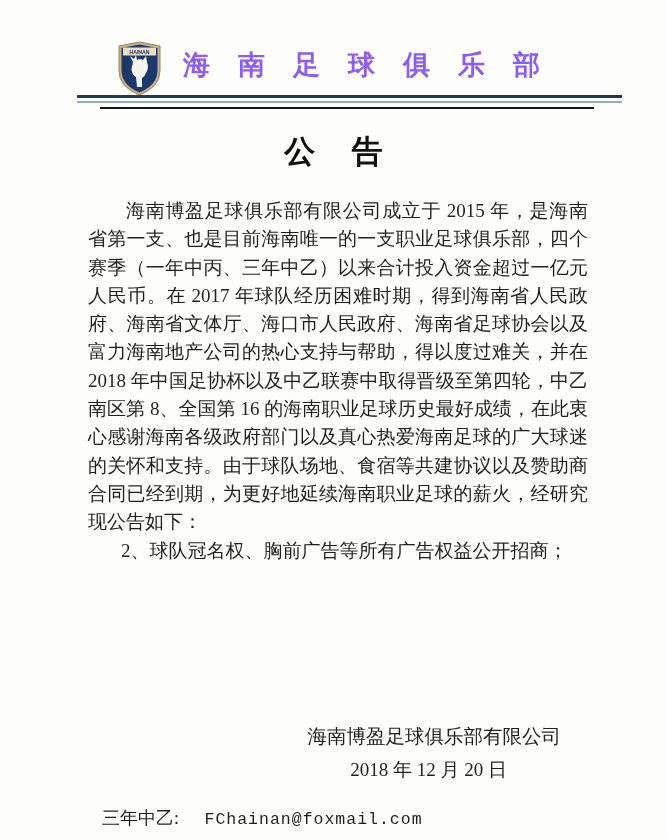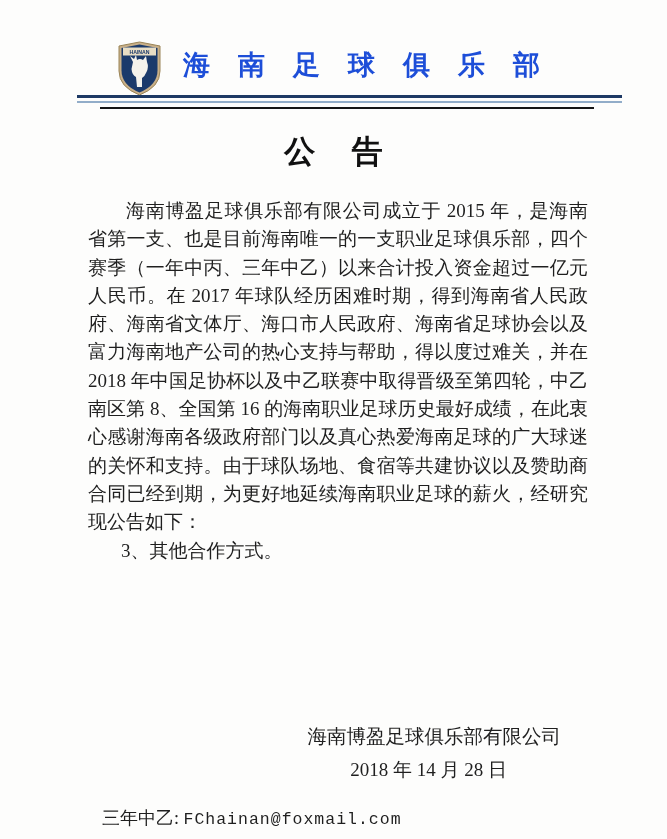--- a/index.html
+++ b/index.html
@@ -8,21 +8,21 @@
     background:#fdfdfc;
     font-family:"Liberation Serif","DejaVu Serif",serif;
     color:#1f1f1f;
   }
   
   .logo{
     position:absolute;left:117px;top:41px;width:45px;height:55px;
   }
   .club-name{
     position:absolute;left:183px;top:47px;width:418px;
-    font-size:27px;font-weight:bold;color:#1d4ed8;
+    font-size:27px;font-weight:bold;color:#8b5cf6;
     letter-spacing:28px;white-space:nowrap;
     font-family:"Liberation Serif","DejaVu Serif",serif;
   }
   .rule-blue{
     position:absolute;left:77px;top:95px;width:545px;height:3px;
     border-top:3px solid #1d3964;border-bottom:2px solid #92adc9;
   }
   .rule-black{
     position:absolute;left:100px;top:107px;width:494px;height:0;
     border-top:2px solid #151515;
@@ -51,21 +51,21 @@
     position:absolute;right:160px;top:757px;
     font-size:19px;white-space:nowrap;
   }
   
   .footer{
     position:absolute;left:102px;top:806px;
     font-size:18px;white-space:nowrap;
   }
   .footer .email{
     font-family:"Liberation Mono","DejaVu Sans Mono",monospace;
-    font-size:16.5px;letter-spacing:1px;
+    font-size:16.5px;letter-spacing:1px;margin-left:21px;
   }
 </style>
 </head>
 <body>
 
 <div class="logo">
   <svg viewBox="0 0 45 55" width="45" height="55">
 
     <path d="M22.5 1 L43 5 L43 30 Q43 46 22.5 54 Q2 46 2 30 L2 5 Z" fill="#c9b089" stroke="#9a8457" stroke-width="1"></path>
 
@@ -81,22 +81,22 @@
 <div class="club-name">海南足球俱乐部</div>
 
 <div class="rule-blue"></div>
 <div class="rule-black"></div>
 
 <div class="doc-title">公 告</div>
 
 <div class="doc-body">
   <p>海南博盈足球俱乐部有限公司成立于 2015 年，是海南省第一支、也是目前海南唯一的一支职业足球俱乐部，四个赛季（一年中丙、三年中乙）以来合计投入资金超过一亿元人民币。在 2017 年球队经历困难时期，得到海南省人民政府、海南省文体厅、海口市人民政府、海南省足球协会以及富力海南地产公司的热心支持与帮助，得以度过难关，并在 2018 年中国足协杯以及中乙联赛中取得晋级至第四轮，中乙南区第 8、全国第 16 的海南职业足球历史最好成绩，在此衷心感谢海南各级政府部门以及真心热爱海南足球的广大球迷的关怀和支持。由于球队场地、食宿等共建协议以及赞助商合同已经到期，为更好地延续海南职业足球的薪火，经研究现公告如下：</p>
   <ul class="doc-list">
-    <li>3、其他合作方式。</li>
+    <li>2、球队冠名权、胸前广告等所有广告权益公开招商；</li>
   </ul>
 </div>
 
 <div class="signature">海南博盈足球俱乐部有限公司</div>
-<div class="doc-date">2018 年 14 月 28 日</div>
+<div class="doc-date">2018 年 12 月 20 日</div>
 
 <div class="footer">
   <span>三年中乙: </span><span class="email">FChainan@foxmail.com</span>
 </div>
 
 </body></html>

